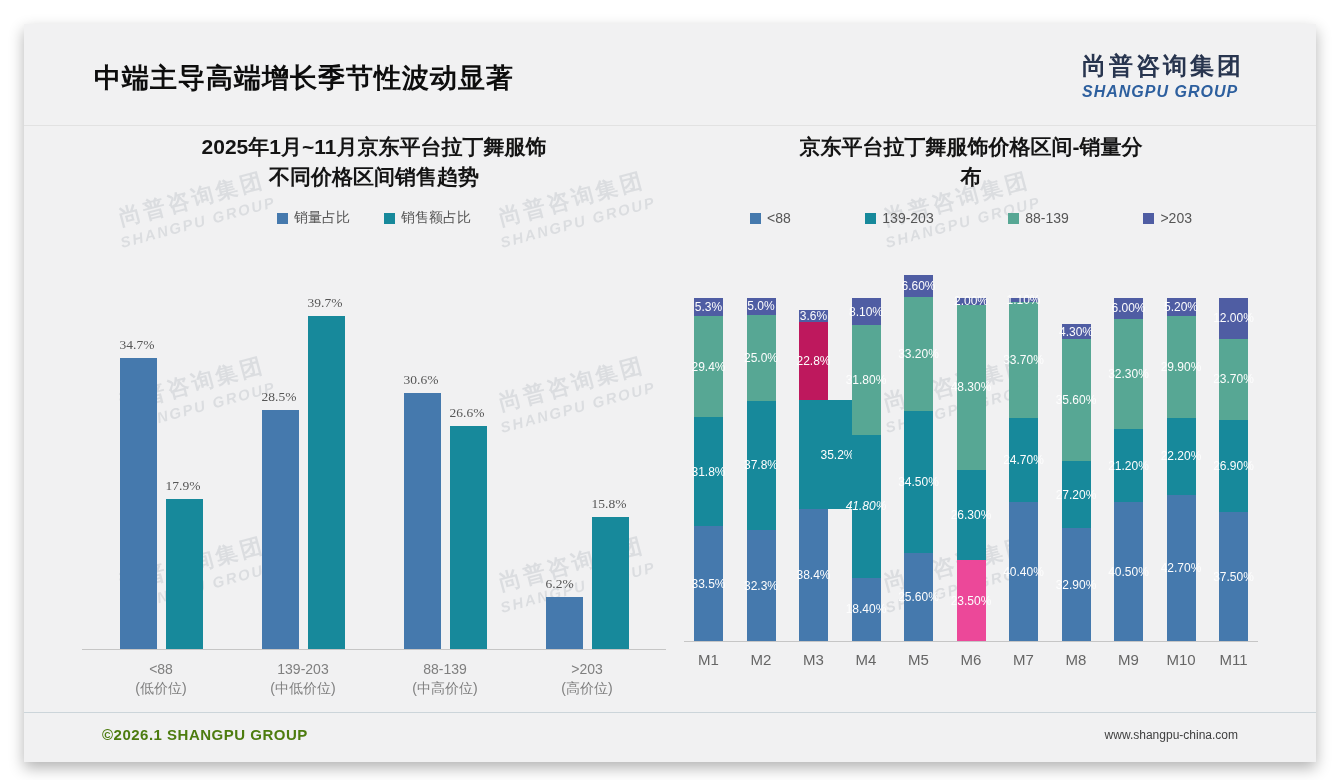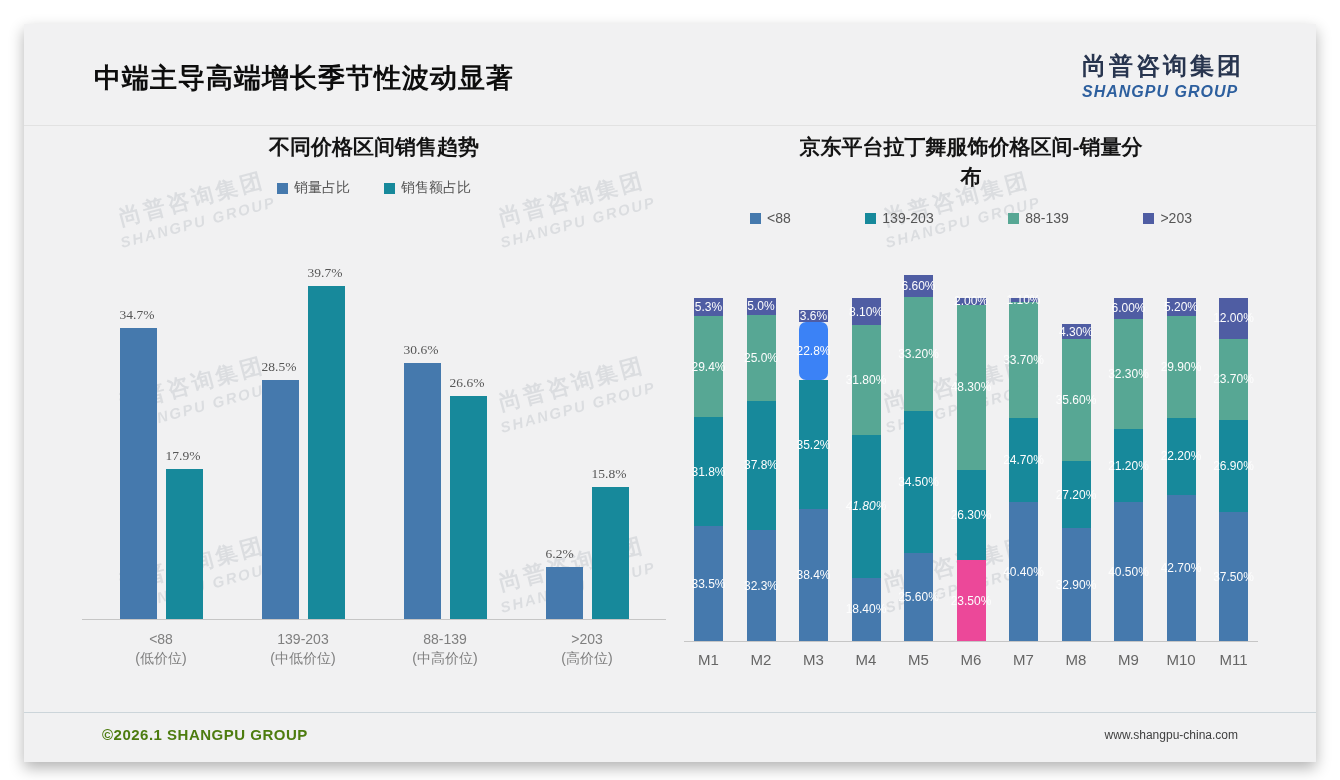--- a/index.html
+++ b/index.html
@@ -100,20 +100,21 @@
   <div class="header">
     <div class="page-title">中端主导高端增长季节性波动显著</div>
     <div class="logo">
       <div class="logo-cn">尚普咨询集团</div>
       <div class="logo-en">SHANGPU GROUP</div>
     </div>
   </div>
 
   <div class="panel" id="left-panel">
     <div class="chart-title">
+      <div>2025年1月~11月京东平台拉丁舞服饰</div>
       <div>不同价格区间销售趋势</div>
     </div>
     <div class="legend" id="left-legend">
         <div class="legend-item">
           <div class="legend-swatch" style="background: rgb(69, 121, 173);"></div>
           <div class="legend-label">销量占比</div>
         </div>
         <div class="legend-item">
           <div class="legend-swatch" style="background: rgb(23, 137, 155);"></div>
           <div class="legend-label">销售额占比</div>
@@ -230,24 +231,24 @@
             <div class="seg-label">25.0%</div>
           </div>
           <div class="seg" style="height: 17.2px; background: rgb(79, 93, 163);">
             <div class="seg-label">5.0%</div>
           </div>
         </div>
         <div class="stack">
           <div class="seg" style="height: 131.7px; background: rgb(69, 121, 173);">
             <div class="seg-label">38.4%</div>
           </div>
-          <div class="seg" style="height: 129px; background: rgb(23, 137, 155);">
+          <div class="seg" style="height: 109px; background: rgb(23, 137, 155); padding-left: 48px;">
             <div class="seg-label">35.2%</div>
           </div>
-          <div class="seg" style="height: 58px; background: #3b82f6; border-radius: 7px;">
+          <div class="seg" style="height: 78px; background: #be185d;">
             <div class="seg-label">22.8%</div>
           </div>
           <div class="seg" style="height: 12.3px; background: rgb(79, 93, 163);">
             <div class="seg-label">3.6%</div>
           </div>
         </div>
         <div class="stack">
           <div class="seg" style="height: 63.1px; background: rgb(69, 121, 173);">
             <div class="seg-label">18.40%</div>
           </div>

